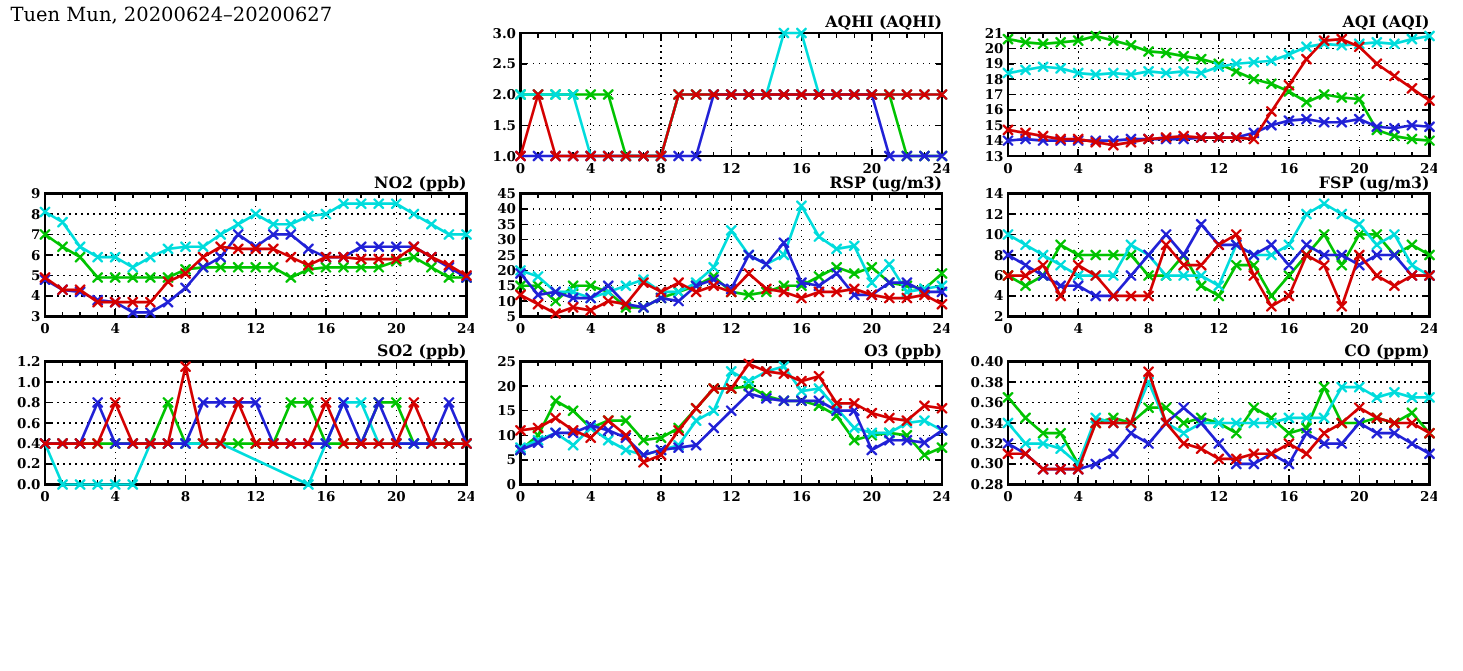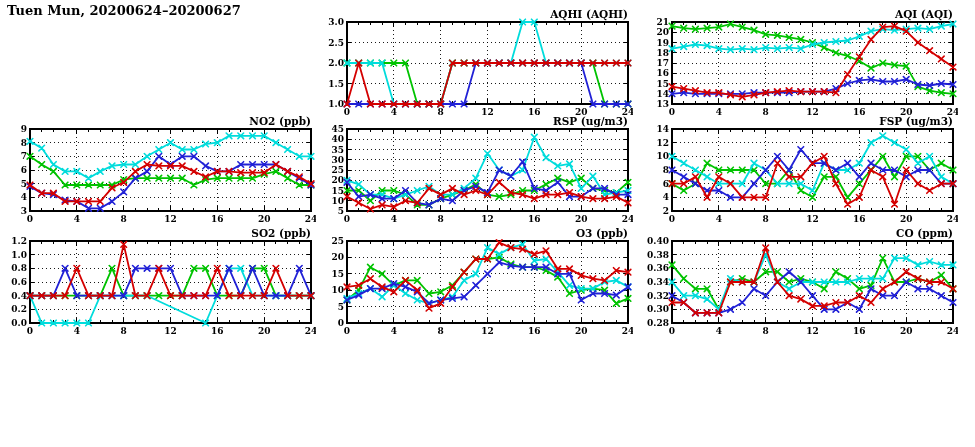--- a/index.html
+++ b/index.html
@@ -1,18 +1,18 @@
 <!DOCTYPE html>
 <html><head>
 <meta charset="utf-8">
 <style>
   html,body { margin:0; padding:0; background:#fff; }
   body { width:975px; height:447px; font-family:"DejaVu Serif", serif; }
   .page { position:relative; width:975px; height:447px; overflow:hidden; background:#fff; }
-  .page-title { position:absolute; left:7px; top:3px; font-size:13px; font-weight:bold; color:#000; white-space:nowrap; }
+  .page-title { position:absolute; left:7px; top:3px; font-size:13px; font-weight:normal; color:#000; white-space:nowrap; }
   .chart { position:absolute; width:312px; height:114px; }
   .chart svg { display:block; }
   .chart text { font-family:"DejaVu Serif", serif; font-weight:bold; fill:#000; }
   .chart text.tick { font-size:9px; }
   .chart text.ctitle { font-size:10.5px; }
   .pos-aqhi { left:321px; top:6px; }
   .pos-aqi  { left:646px; top:6px; }
   .pos-no2  { left:4px;   top:113px; }
   .pos-rsp  { left:321px; top:113px; }
   .pos-fsp  { left:646px; top:113px; }

